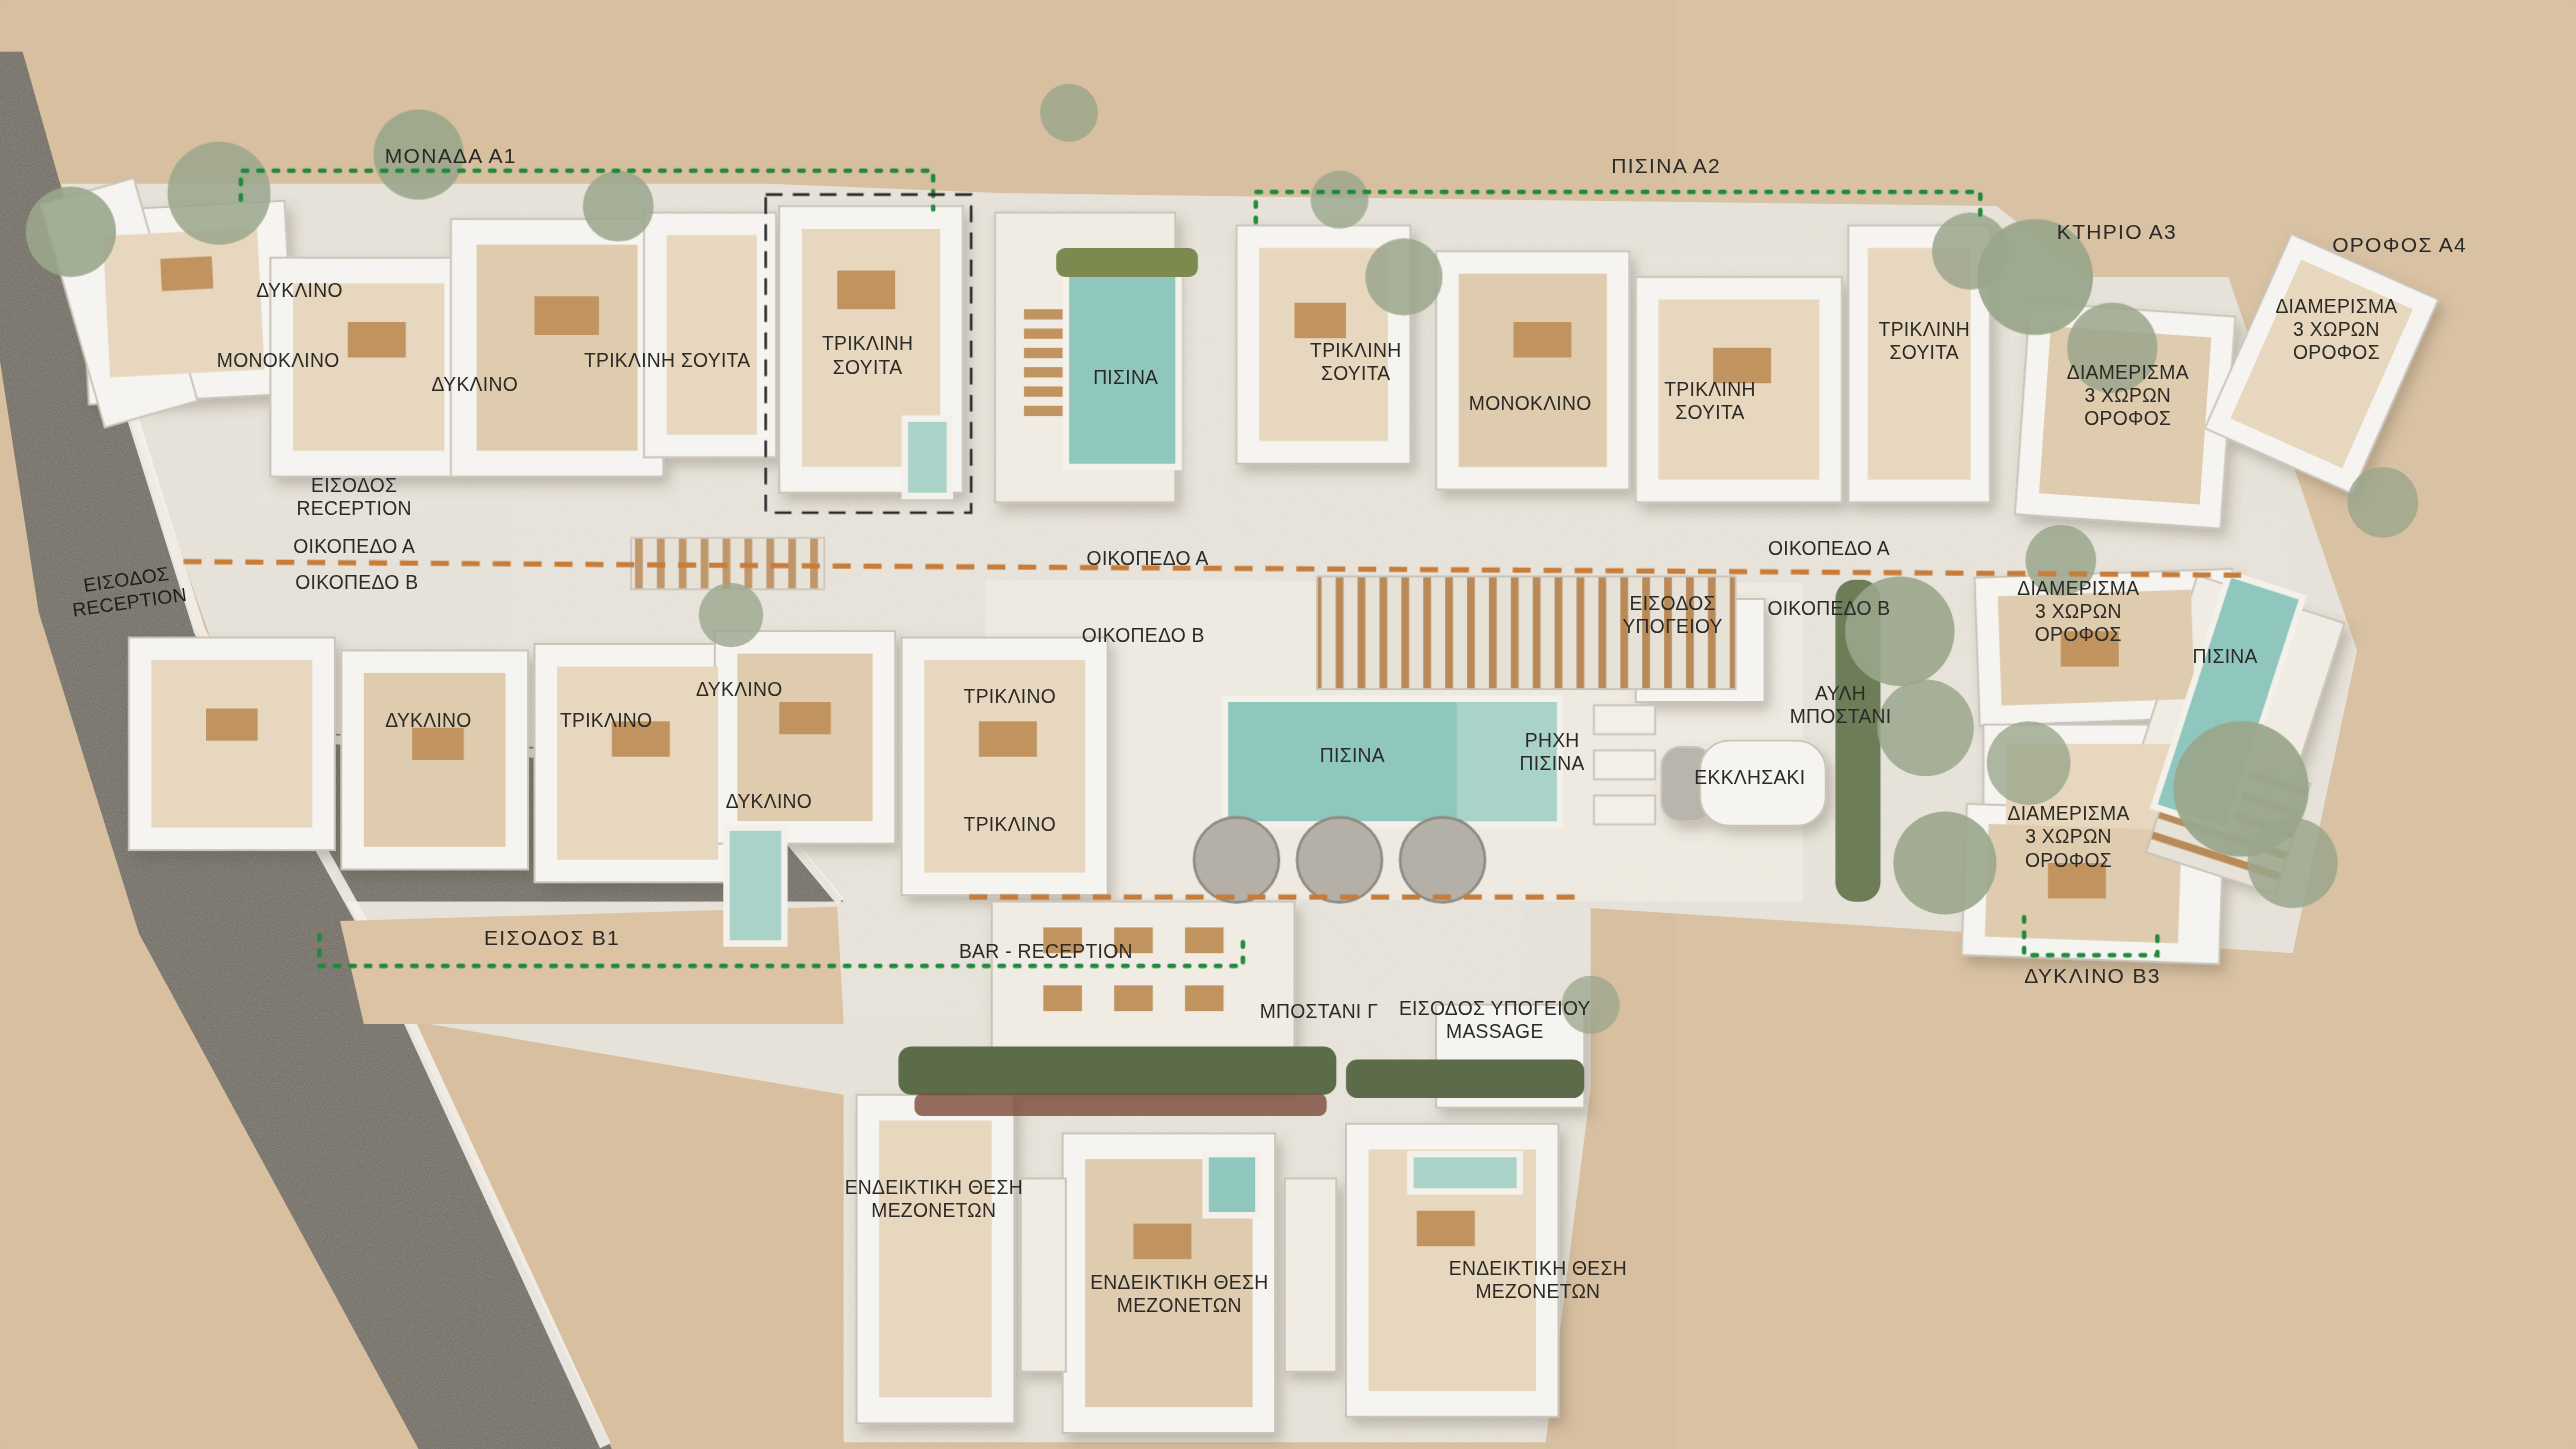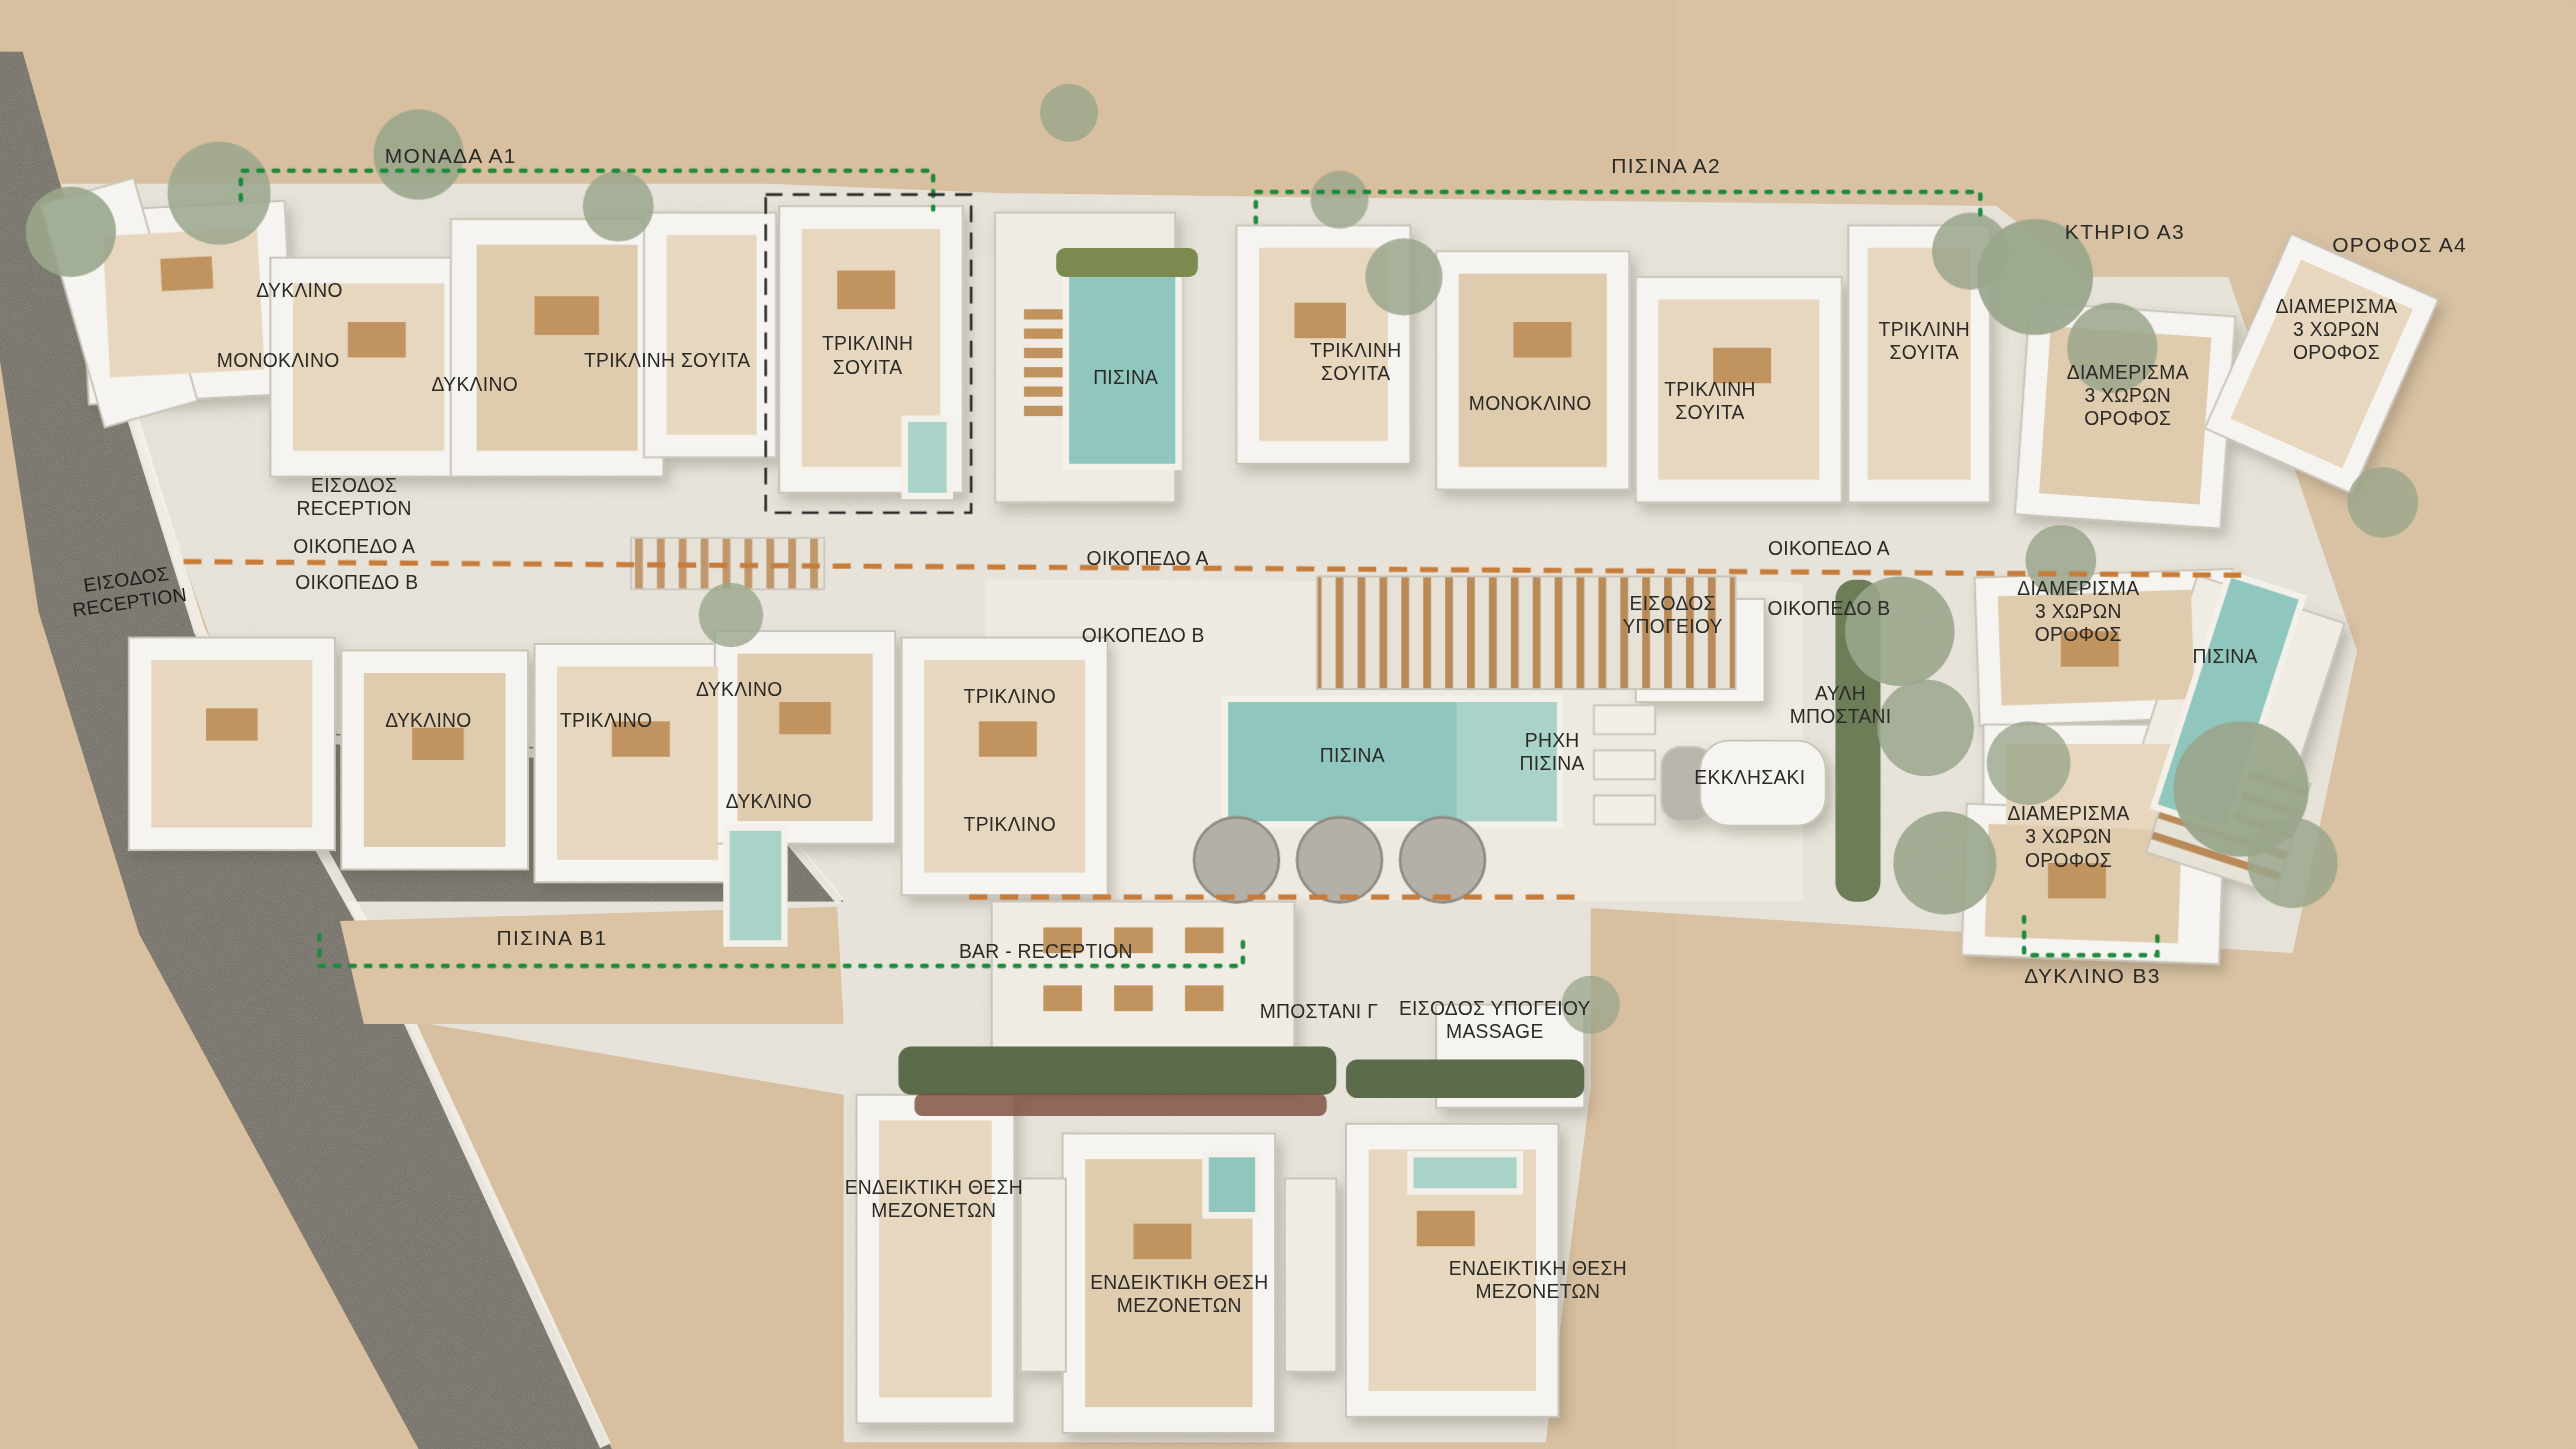--- a/index.html
+++ b/index.html
@@ -243,23 +243,23 @@
     <path d="M496,1452 L496,1500 L1930,1500 L1930,1452"></path>
     <path d="M3143,1424 L3143,1483 L3350,1483 L3350,1445"></path>
   </g>
   <rect x="1189" y="302" width="319" height="494" fill="none" stroke="var(--black_dashed,#2a2a2a)" stroke-width="4" stroke-dasharray="26 16"></rect>
 </svg>
 
 <div id="labels-layer">
 
 <div class="plan-label title" style="left: 17.5%; top: 10.8%;">ΜΟΝΑΔΑ Α1</div>
       <div class="plan-label title" style="left: 64.68%; top: 11.47%;">ΠΙΣΙΝΑ Α2</div>
-      <div class="plan-label title" style="left: 82.18%; top: 16%; margin-left: 8px;">ΚΤΗΡΙΟ Α3</div>
+      <div class="plan-label title" style="left: 82.18%; top: 16%;">ΚΤΗΡΙΟ Α3</div>
       <div class="plan-label title" style="left: 93.15%; top: 16.89%;">ΟΡΟΦΟΣ Α4</div>
-      <div class="plan-label title" style="left: 21.43%; top: 64.71%;">ΠΙΣΙΝΑ Β1</div>
+      <div class="plan-label title" style="left: 21.43%; top: 64.71%;">ΕΙΣΟΔΟΣ Β1</div>
       <div class="plan-label title" style="left: 81.23%; top: 67.38%;">ΔΥΚΛΙΝΟ Β3</div>
       <div class="plan-label" style="left: 11.63%; top: 20.09%;">ΔΥΚΛΙΝΟ</div>
       <div class="plan-label" style="left: 10.8%; top: 24.89%;">ΜΟΝΟΚΛΙΝΟ</div>
       <div class="plan-label" style="left: 18.43%; top: 26.58%;">ΔΥΚΛΙΝΟ</div>
       <div class="plan-label" style="left: 25.9%; top: 24.89%;">ΤΡΙΚΛΙΝΗ ΣΟΥΙΤΑ</div>
       <div class="plan-label" style="left: 33.68%; top: 24.53%;">ΤΡΙΚΛΙΝΗ
 ΣΟΥΙΤΑ</div>
       <div class="plan-label" style="left: 43.7%; top: 26.09%;">ΠΙΣΙΝΑ</div>
       <div class="plan-label" style="left: 52.63%; top: 24.98%;">ΤΡΙΚΛΙΝΗ
 ΣΟΥΙΤΑ</div>

